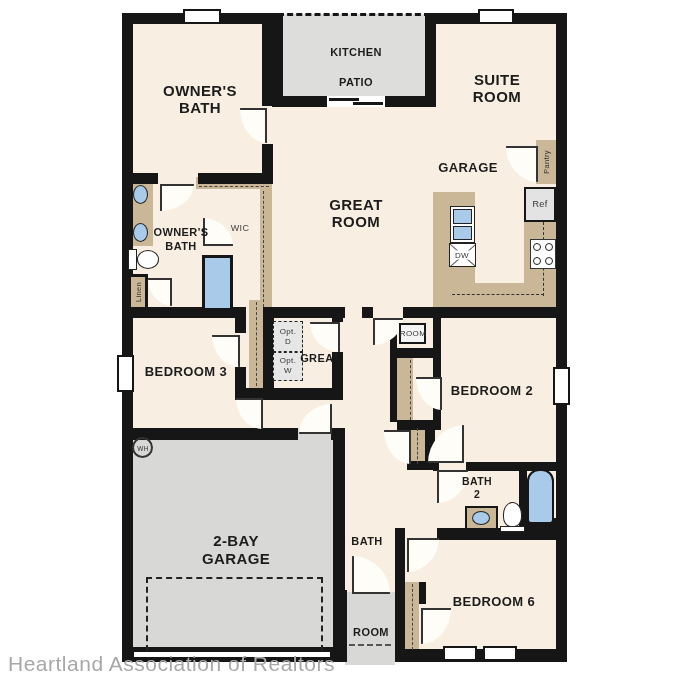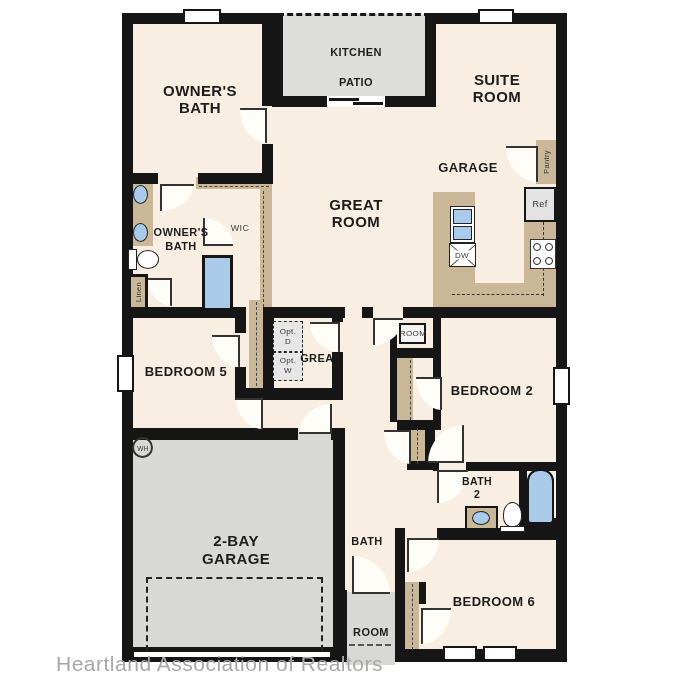--- a/index.html
+++ b/index.html
@@ -180,31 +180,31 @@
   <div class="lbl z50" style="left:497px;top:96px;font-size:15px;">ROOM</div>
   <div class="lbl z50" style="left:468px;top:167px;font-size:13px;">GARAGE</div>
   <div class="lbl z50" style="left:356px;top:204px;font-size:15px;">GREAT</div>
   <div class="lbl z50" style="left:356px;top:221px;font-size:15px;">ROOM</div>
   <div class="lbl z50" style="left:181px;top:232px;font-size:11px;">OWNER'S</div>
   <div class="lbl z50" style="left:181px;top:246px;font-size:11px;">BATH</div>
   <div class="lbl z50" style="left:240px;top:228px;font-size:9px;font-weight:400;color:#444;">WIC</div>
   <div class="vlbl z50" style="left:138px;top:292px;font-size:7.5px;font-weight:400;">Linen</div>
   <div class="vlbl z50" style="left:546px;top:162px;font-size:7.5px;font-weight:400;">Pantry</div>
   <div class="lbl z50" style="left:413px;top:333px;font-size:8px;font-weight:400;color:#333;">ROOM</div>
-  <div class="lbl z50" style="left:186px;top:371px;font-size:13px;">BEDROOM 5</div>
+  <div class="lbl z50" style="left:186px;top:371px;font-size:13px;">BEDROOM 3</div>
   <div class="lbl z50" style="left:320px;top:358px;font-size:11px;">GREAT</div>
   <div class="lbl z50" style="left:288px;top:331px;font-size:8px;font-weight:400;color:#333;">Opt.</div>
   <div class="lbl z50" style="left:288px;top:341px;font-size:8px;font-weight:400;color:#333;">D</div>
   <div class="lbl z50" style="left:288px;top:360px;font-size:8px;font-weight:400;color:#333;">Opt.</div>
   <div class="lbl z50" style="left:288px;top:370px;font-size:8px;font-weight:400;color:#333;">W</div>
   <div class="lbl z50" style="left:492px;top:390px;font-size:13px;">BEDROOM 2</div>
   <div class="lbl z50" style="left:477px;top:481px;font-size:10.5px;">BATH</div>
   <div class="lbl z50" style="left:477px;top:494px;font-size:10.5px;">2</div>
   <div class="lbl z50" style="left:236px;top:540px;font-size:15px;">2-BAY</div>
   <div class="lbl z50" style="left:236px;top:558px;font-size:15px;">GARAGE</div>
   <div class="lbl z50" style="left:367px;top:541px;font-size:11px;">BATH</div>
   <div class="lbl z50" style="left:371px;top:632px;font-size:11px;">ROOM</div>
   <div class="lbl z50" style="left:494px;top:601px;font-size:13px;">BEDROOM 6</div>
   <div class="lbl z50" style="left:143px;top:448px;font-size:6.5px;font-weight:400;color:#333;">WH</div>
 
-  <div class="watermark" style="left:8px;top:652px;font-size:21px;margin-left:48px;">Heartland Association of Realtors</div>
+  <div class="watermark" style="left:8px;top:652px;font-size:21px;">Heartland Association of Realtors</div>
 
 </div>
 
 </body></html>

